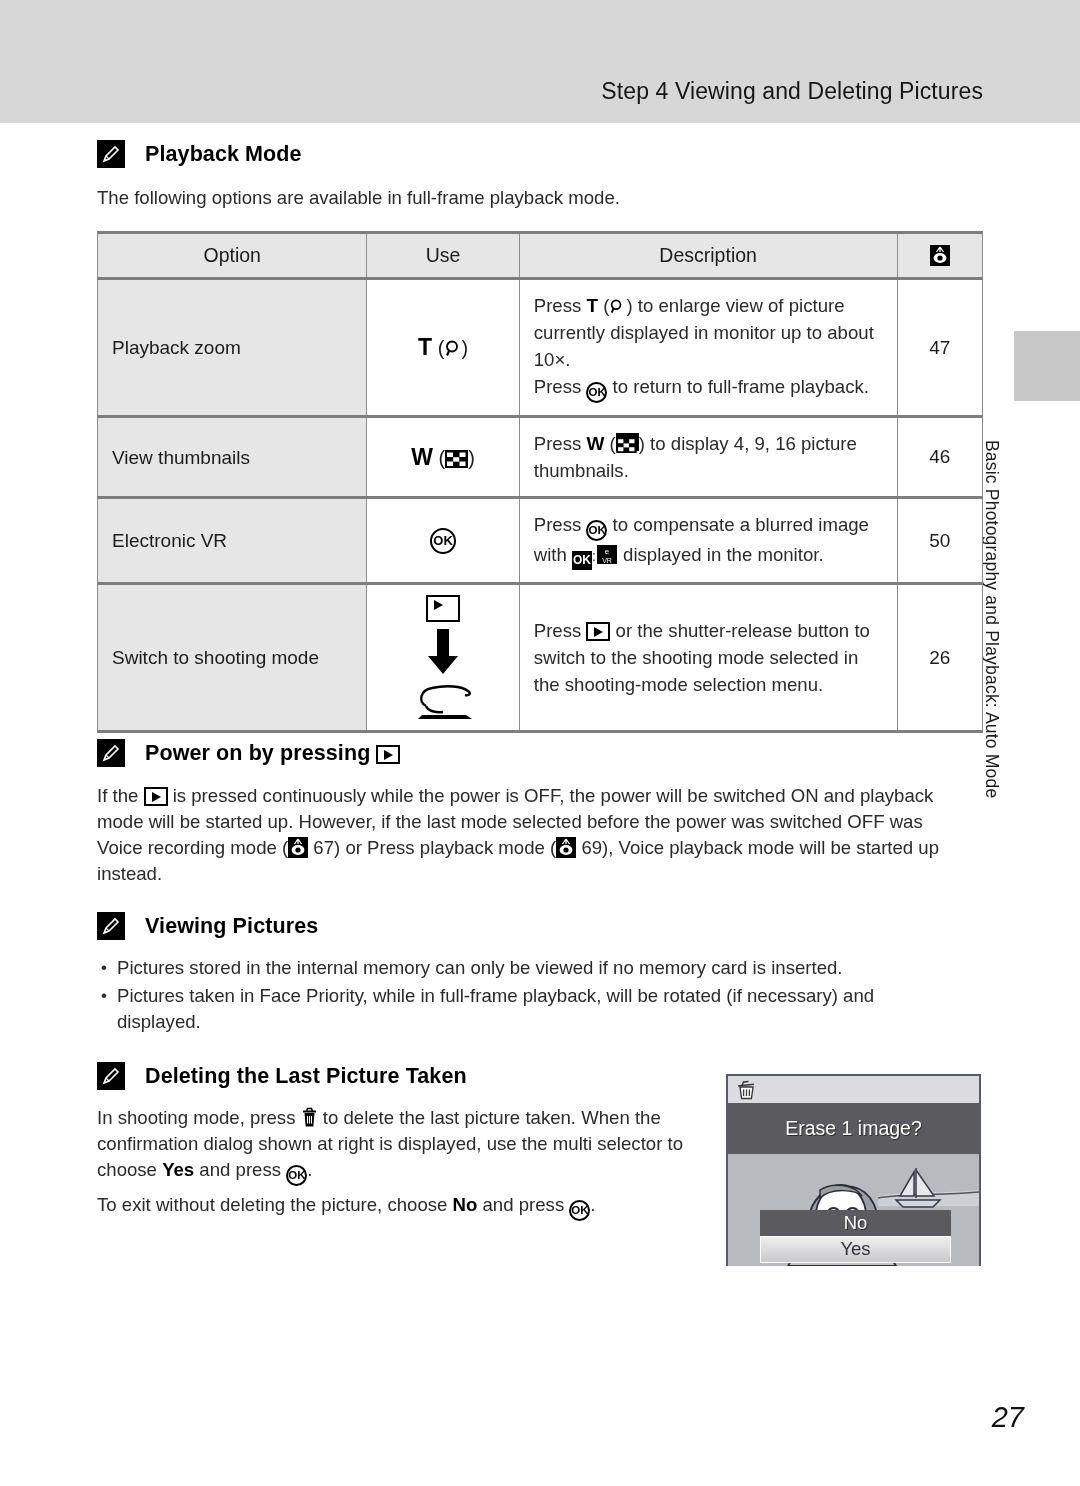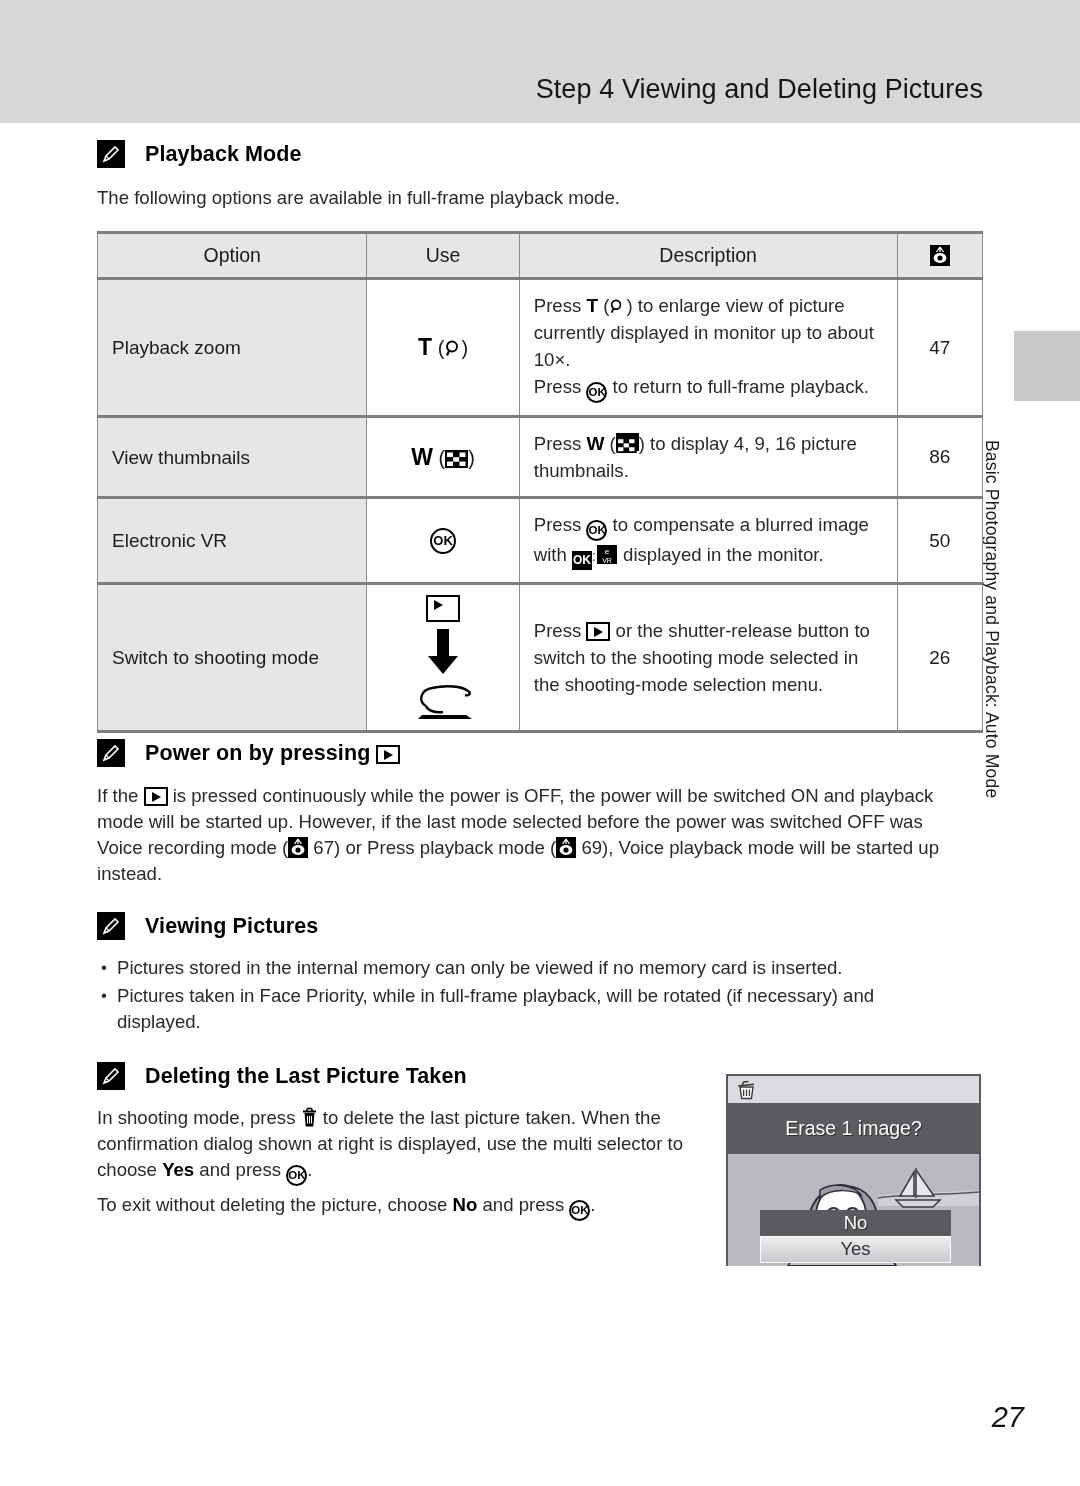--- a/index.html
+++ b/index.html
@@ -13,21 +13,21 @@
   .page { position: relative; width: 1080px; height: 1486px; }
 
   
   .header-band {
     position: absolute; left: 0; top: 0;
     width: 1080px; height: 123px;
     background: #d7d7d7;
   }
   .header-title {
     position: absolute; right: 97px; bottom: 18px;
-    font-size: 27px; font-weight: 400; letter-spacing: .1px;
+    font-size: 23px; font-weight: 400; letter-spacing: .1px;
     color: #161616; white-space: nowrap; margin-top: 12px;
   }
 
   
   .side-tab-block {
     position: absolute; left: 1014px; top: 331px;
     width: 66px; height: 70px;
     background: #c8c8c8;
   }
   .side-tab-text {
@@ -233,21 +233,21 @@
       <td class="c-desc">
         <span>Press </span><span class="use-tw" style="font-size:19px">W</span>&nbsp;(<span class="thumb-gl"><svg width="21" height="16" viewBox="0 0 23 18">
                 <rect width="23" height="18" fill="#000"></rect>
                 <rect x="2" y="2.5" width="6" height="4.5" fill="#fff"></rect>
                 <rect x="14.5" y="2.5" width="6" height="4.5" fill="#fff"></rect>
                 <rect x="8.2" y="7.2" width="6" height="4.5" fill="#fff"></rect>
                 <rect x="2" y="11.5" width="6" height="4.5" fill="#fff"></rect>
                 <rect x="14.5" y="11.5" width="6" height="4.5" fill="#fff"></rect>
               </svg></span>)<span> to display 4, 9, 16 picture thumbnails.</span>
       </td>
-      <td class="c-ref">86</td>
+      <td class="c-ref">46</td>
     </tr>
 
     <tr class="row">
       <td class="c-opt">Electronic VR</td>
       <td class="c-use">
         <span class="ok-badge" style="width:26px;height:26px;line-height:21px;font-size:13px">OK</span>
       </td>
       <td class="c-desc">
         <span>Press </span><span class="ok-badge">OK</span><span> to compensate a blurred image with </span><span class="ok-sq">OK</span><span style="font-size:14px">:</span><span class="vr-gl"><svg width="22" height="21" viewBox="0 0 22 21">
                 <rect x="1" y="1" width="20" height="11" fill="#000"></rect>

